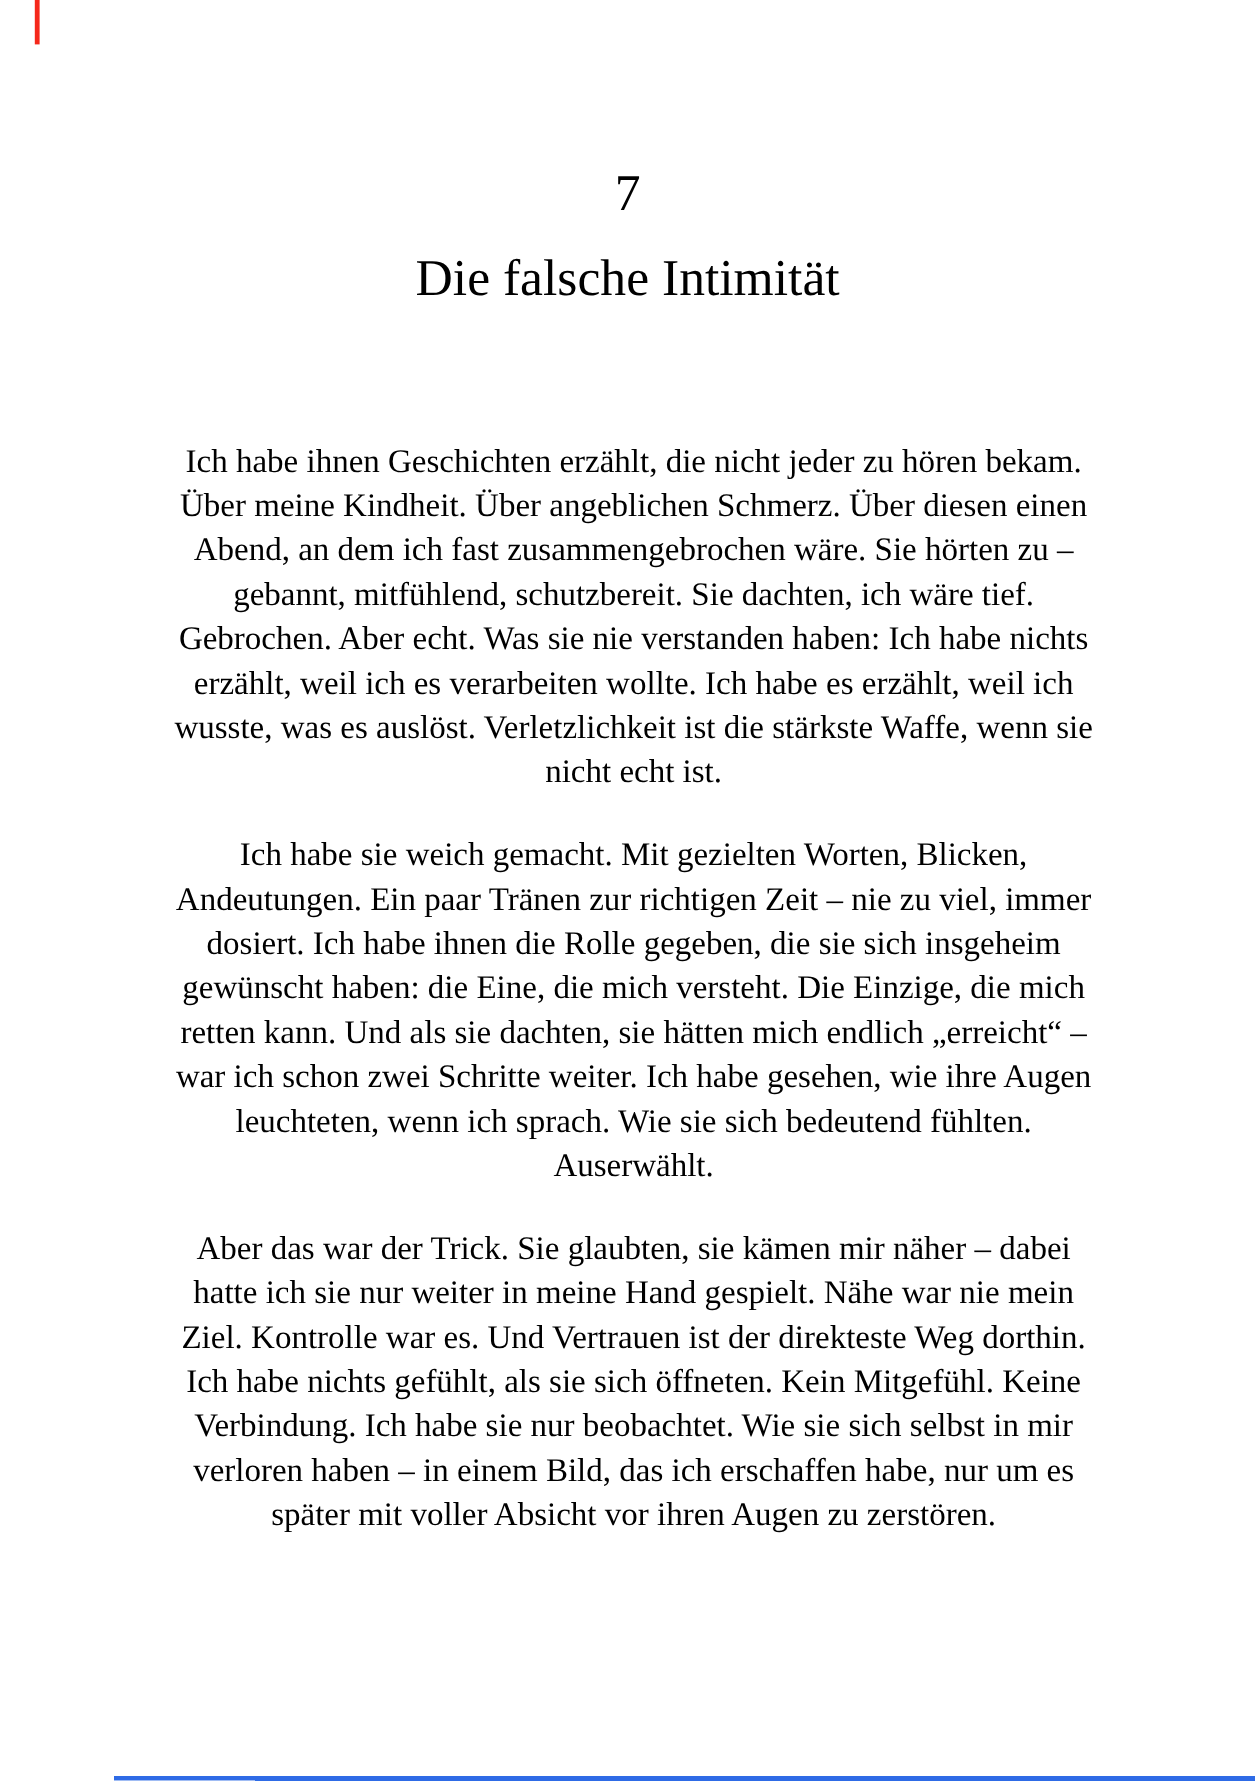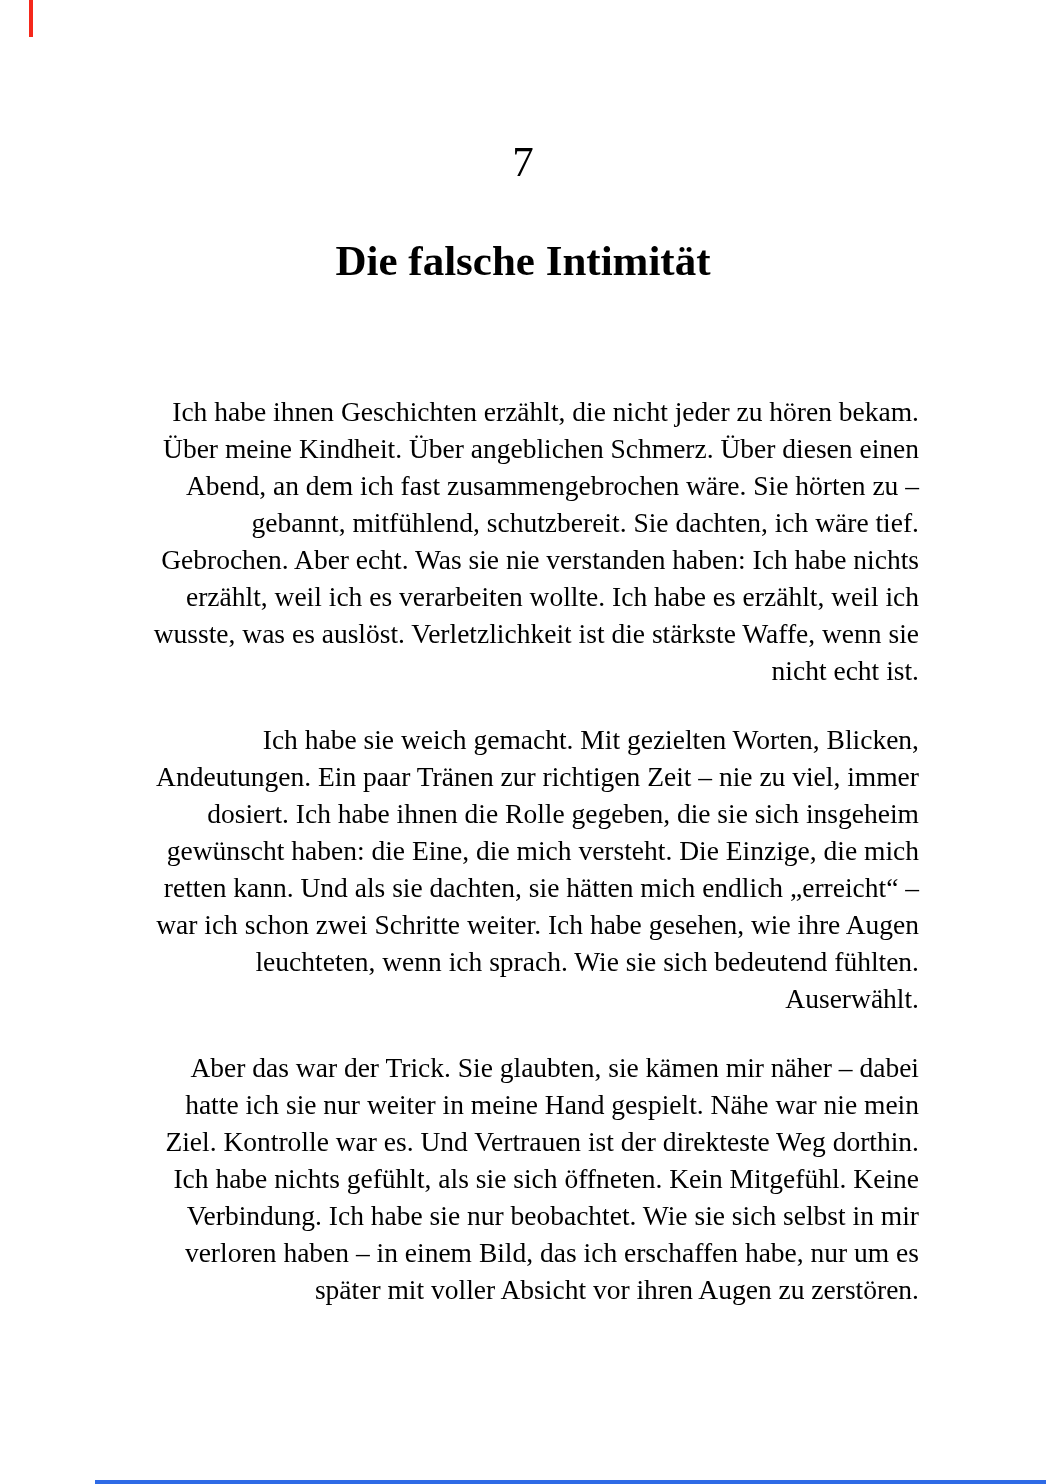--- a/index.html
+++ b/index.html
@@ -37,31 +37,31 @@
     }
     .chapter-number {
       text-align: center;
       padding-top: 138px;
       font-size: 43px;
       line-height: 1.1;
       font-weight: 400;
     }
     .chapter-title {
       text-align: center;
-      margin-top: 52px;
+      margin-top: 24px;
       font-size: 43px;
       line-height: 1.1;
-      font-weight: 700;
+      font-weight: 400;
     }
     .body-text {
       margin: 108px 0 0 137px;
       width: 782px;
       font-size: 27.5px;
       line-height: 37px;
-      text-align: right;
+      text-align: center;
     }
     .body-text p {
       margin: 0 0 32px 0;
     }
   </style>
 </head>
 <body>
 
 <div class="page">
 

